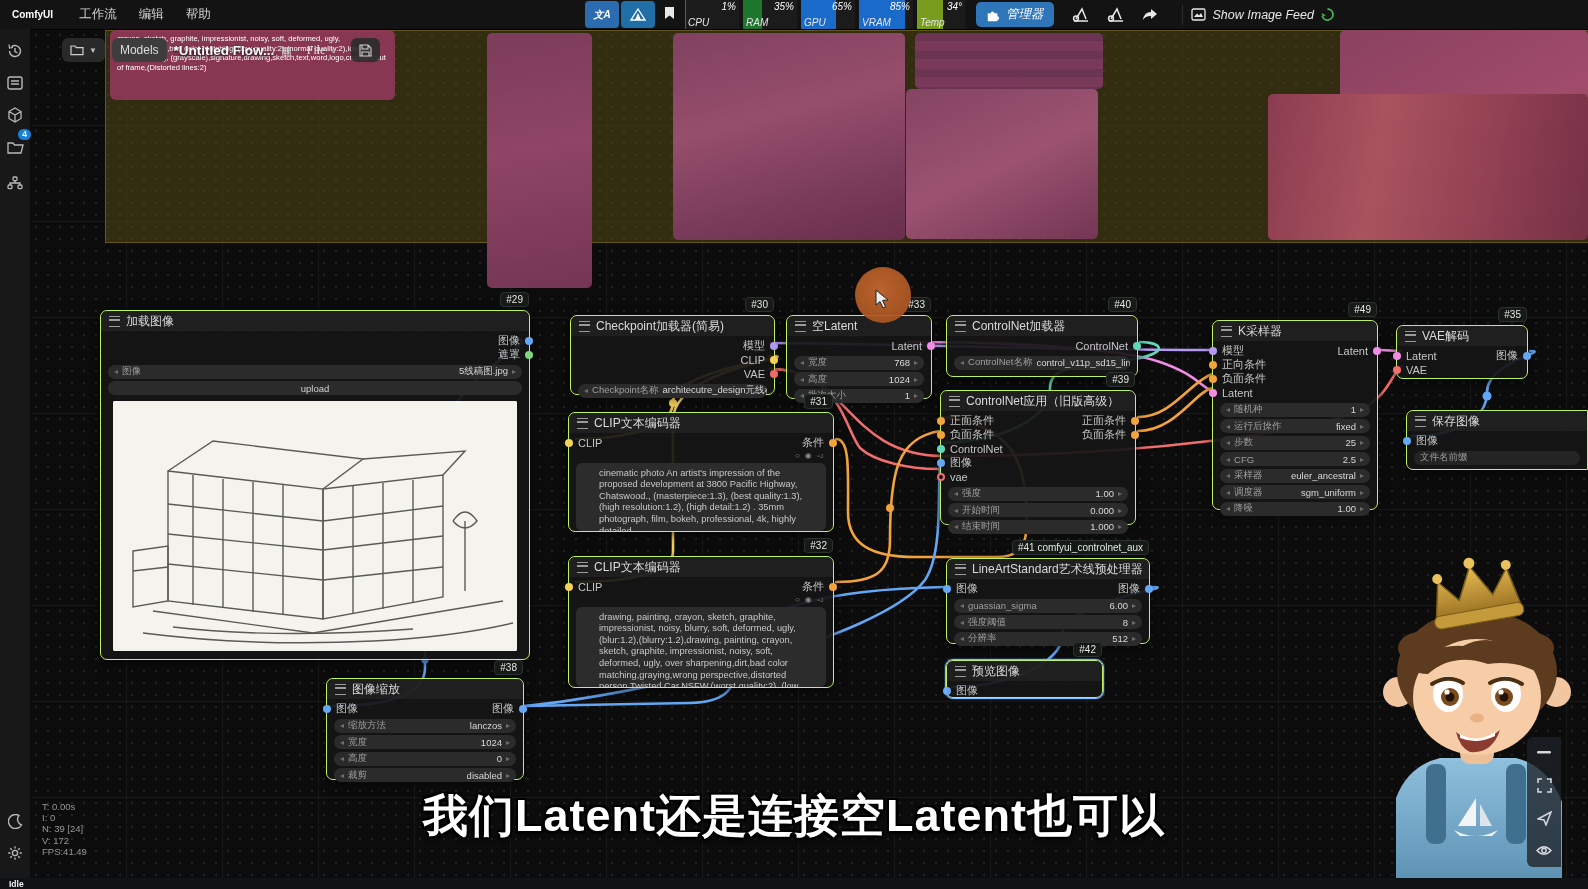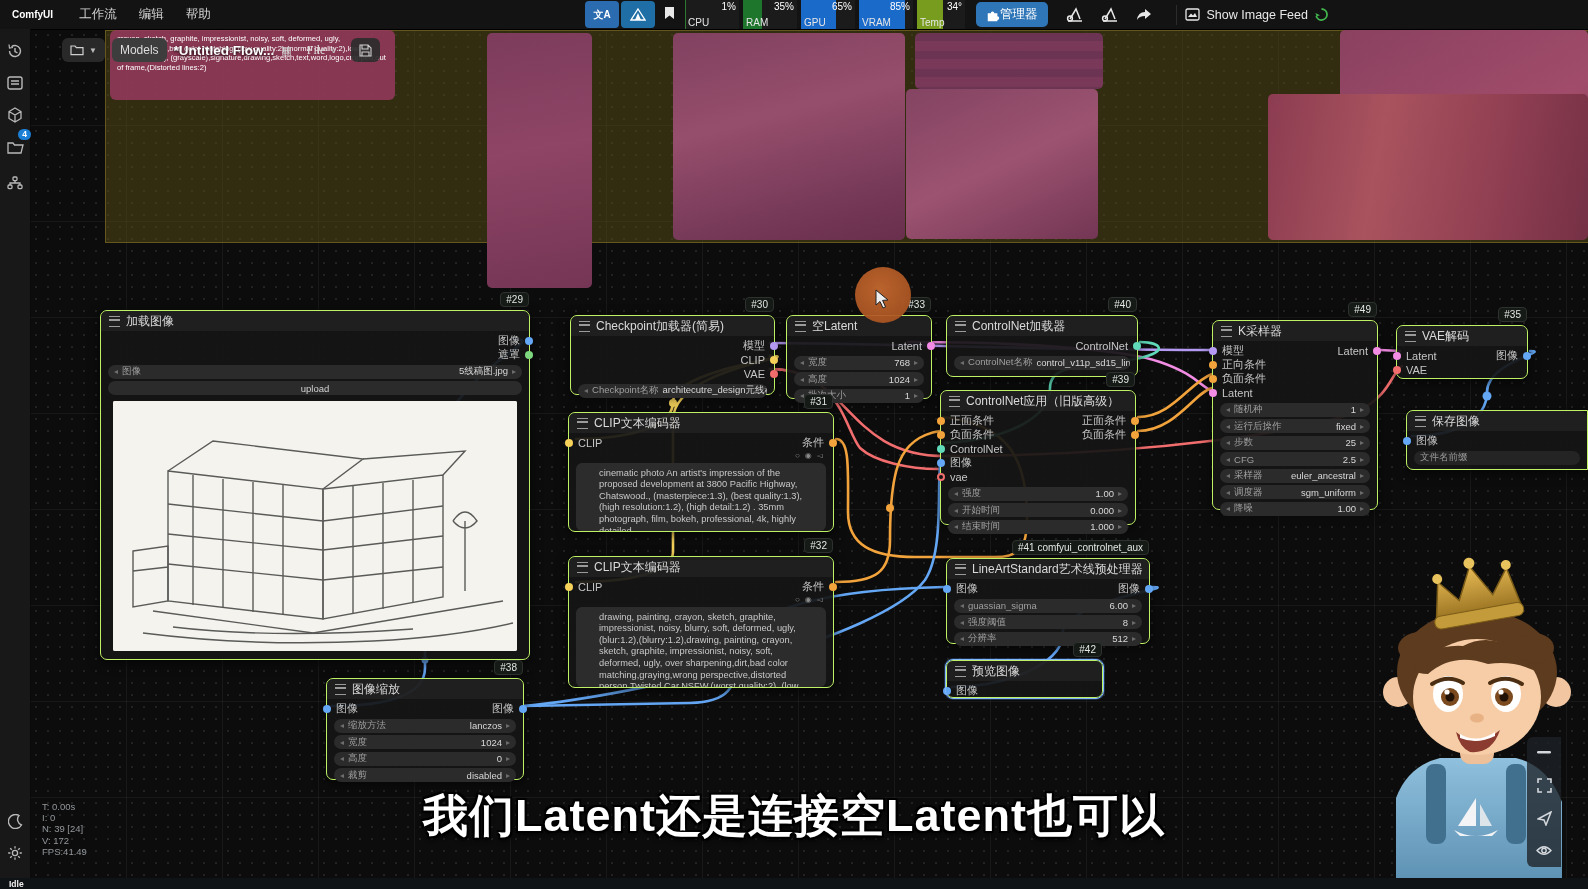--- a/index.html
+++ b/index.html
@@ -4,30 +4,30 @@
 <style>
   html,body{margin:0;padding:0;background:#000;}
   body{width:1588px;height:889px;position:relative;overflow:hidden;
        font-family:"Liberation Sans","DejaVu Sans",sans-serif;color:#ddd;}
   
   .topbar{position:absolute;left:0;top:0;width:1588px;height:29px;background:#131313;
           border-bottom:1px solid #000;z-index:40;display:flex;align-items:center;}
   .logo{font-weight:bold;font-size:10px;color:#fff;margin-left:12px;}
   .menus{display:flex;gap:22px;margin-left:26px;font-size:12.5px;color:#d4d4d4;}
   .menus span{cursor:default;}
-  .tb-right{position:absolute;left:585px;top:0;height:29px;display:flex;align-items:center;gap:2px;}
+  .tb-right{position:absolute;left:585px;top:0;height:29px;display:flex;align-items:center;gap:2px;font-style:italic;}
   .tbtn{height:27px;min-width:32px;border-radius:4px;display:flex;align-items:center;justify-content:center;}
   .tbtn.blue{background:#2b6cb0;}
   .tbtn.teal{background:#1f6ea6;}
   .bm{color:#e8e8e8;font-size:14px;padding:0 7px;}
   .meter{position:relative;width:54px;height:29px;background:#1b1b1b;overflow:hidden;margin:0 1px;}
   .mfill{position:absolute;left:0;top:0;bottom:0;opacity:.95;}
   .mval{position:absolute;right:3px;top:1px;font-size:10px;color:#fff;z-index:2;}
   .mlab{position:absolute;left:3px;bottom:1px;font-size:10px;color:#e6e6e6;z-index:2;}
-  .mgr{display:flex;align-items:center;background:#2f76b8;color:#fff;font-size:12.5px;
+  .mgr{display:flex;align-items:center;gap:6px;background:#2f76b8;color:#fff;font-size:12.5px;
        height:25px;padding:0 10px;border-radius:5px;margin:0 8px;}
   .ticon{padding:0 8px;display:flex;align-items:center;}
   .feedbtn{display:flex;align-items:center;gap:7px;color:#e8e8e8;font-size:12.5px;
            margin-left:14px;padding:0 8px;border-left:1px solid #2c2c2c;height:20px;}
   
   .sidebar{position:absolute;left:0;top:29px;width:30px;bottom:11px;background:#181818;
            border-right:1px solid #0a0a0a;z-index:40;}
   .sic{position:absolute;left:0;width:30px;height:28px;display:flex;align-items:center;justify-content:center;}
   .sbadge{position:absolute;right:-1px;top:-4px;background:#1c7fd6;color:#fff;border-radius:8px;
           font-size:8.5px;padding:0 4px;line-height:11px;font-weight:bold;}

